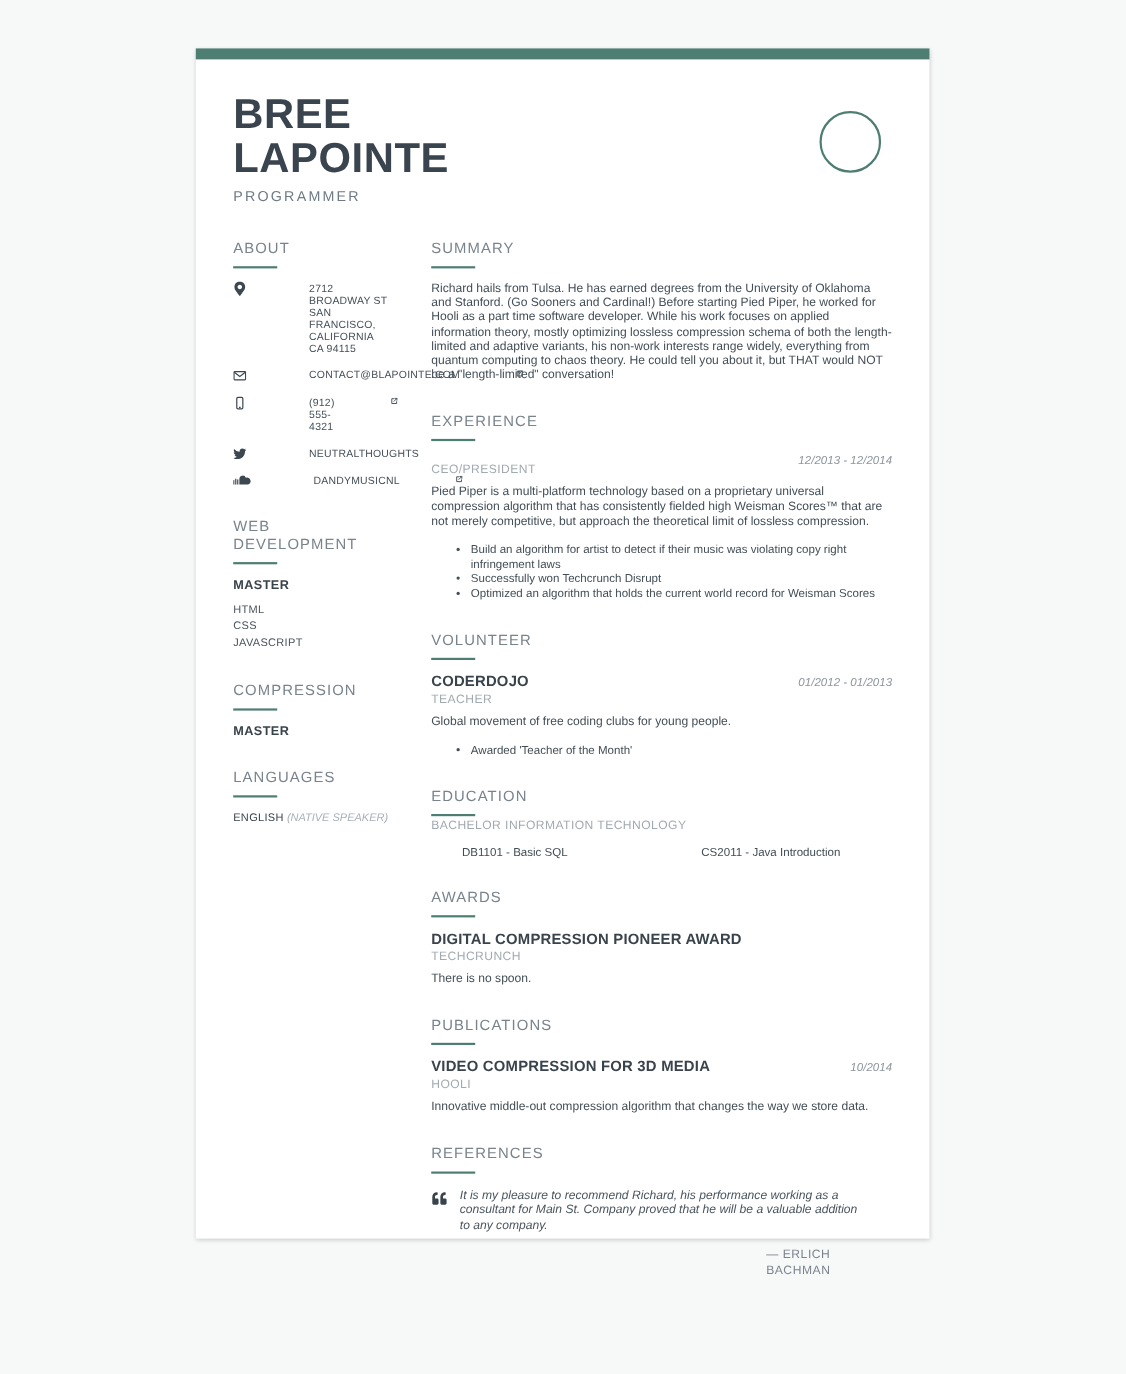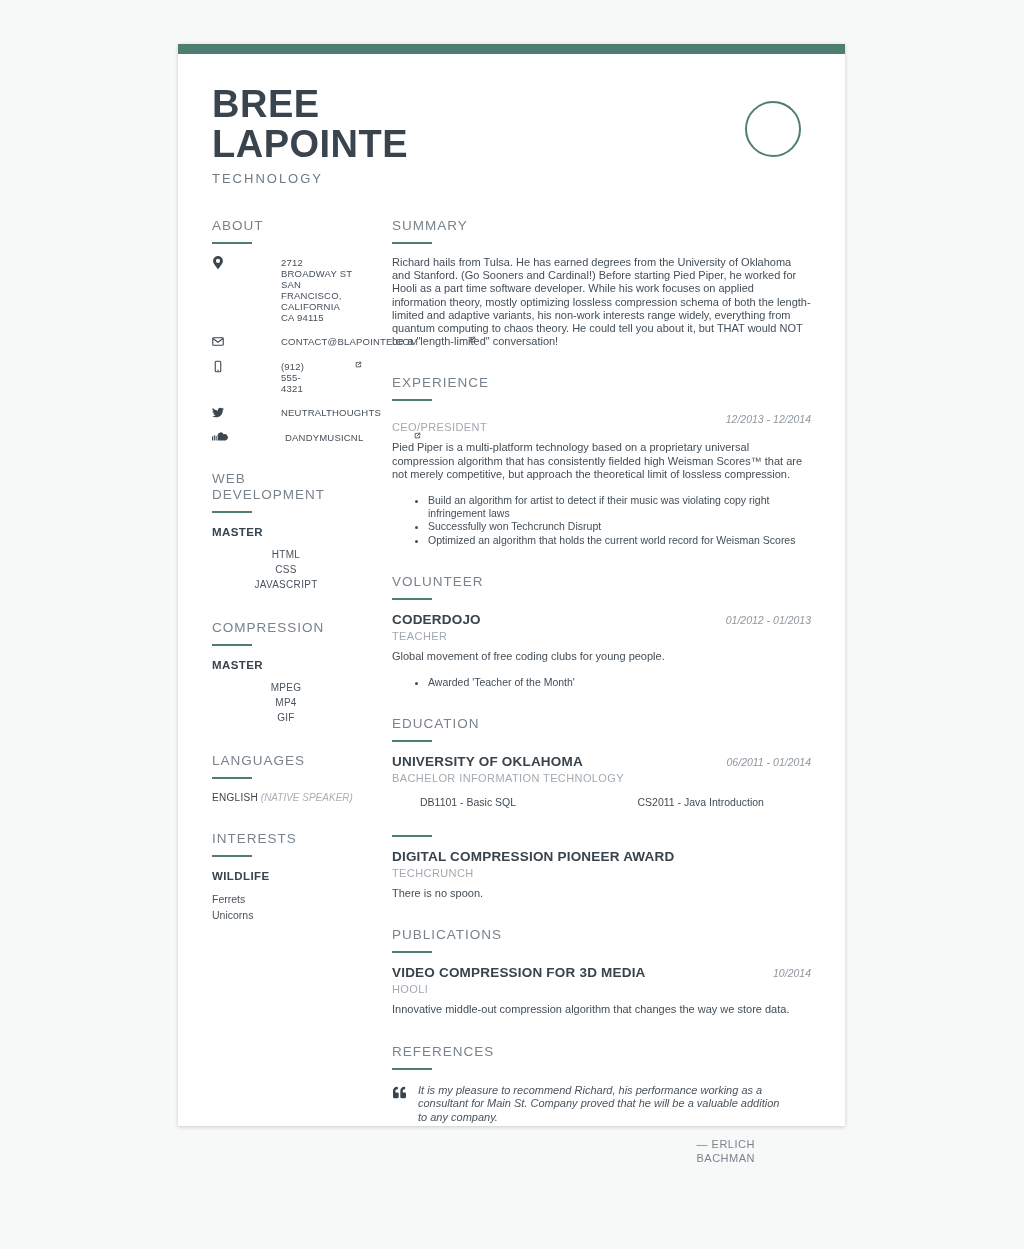--- a/index.html
+++ b/index.html
@@ -56,21 +56,21 @@
   .contact-row { display:flex; margin-bottom:13px; align-items:flex-start;gap:48px; }
   .contact-row .cicon { width:12px; flex:0 0 12px; margin-right:9px; color:#3d4750; margin-top:-1px; }
   .cicon svg { width:12px; height:13px; display:block; }
   .contact-text { font-size:9.5px; line-height:11px; color:#454f58; letter-spacing:.2px; }
   .ext { display:inline-block; margin-left:3px; color:#454f58; }
   .ext svg { width:7px; height:7px; display:block; }
   .contact-row.link .contact-text { cursor:pointer; }
 
   .skill-level { margin-top:13px; font-size:11.5px; font-weight:700; color:#39434c; letter-spacing:.4px; }
   .skill-items { margin-top:9px; }
-  .skill-items div { font-size:10px; line-height:15px; color:#49535c; letter-spacing:.3px;text-align:center; }
+  .skill-items div { font-size:10px; line-height:15px; color:#49535c; letter-spacing:.3px; }
 
   .lang-line { margin-top:13px; font-size:10px; color:#39434c; }
   .lang-name { font-weight:400; letter-spacing:.3px; }
   .lang-note { font-style:italic; color:#a8b0b7;text-align:right; }
 
   .interest-items { margin-top:9px; }
   .interest-items div { font-size:10.5px; line-height:16px; color:#49535c; }
 
   
   .para { margin-top:12px; font-size:11px; line-height:13.2px; color:#434e57; }
@@ -101,21 +101,21 @@
 </head>
 <body>
 
 <div class="page">
   <div class="sheet">
     <div class="topbar"></div>
     <div class="content">
 
       <header>
         <h1><span>BREE</span><br><span>LAPOINTE</span></h1>
-        <div class="role">TECHNOLOGY</div>
+        <div class="role">PROGRAMMER</div>
         <div class="avatar"></div>
       </header>
 
       <div class="columns">
 
         <aside>
 
           <section>
             <div class="section-title">ABOUT</div>
             <div class="rule"></div>
@@ -201,45 +201,31 @@
               <div>HTML</div>
               <div>CSS</div>
               <div>JAVASCRIPT</div>
             </div>
           </section>
 
           <section>
             <div class="section-title">COMPRESSION</div>
             <div class="rule"></div>
             <div class="skill-level">MASTER</div>
-            <div class="skill-items">
-              <div>MPEG</div>
-              <div>MP4</div>
-              <div>GIF</div>
-            </div>
           </section>
 
           <section>
             <div class="section-title">LANGUAGES</div>
             <div class="rule"></div>
             <div class="lang-line">
               <span class="lang-name">ENGLISH</span>
               <span class="lang-note">(NATIVE SPEAKER)</span>
             </div>
           </section>
 
-          <section>
-            <div class="section-title">INTERESTS</div>
-            <div class="rule"></div>
-            <div class="skill-level">WILDLIFE</div>
-            <div class="interest-items">
-              <div>Ferrets</div>
-              <div>Unicorns</div>
-            </div>
-          </section>
 
         </aside>
 
         <main>
 
           <section>
             <div class="section-title">SUMMARY</div>
             <div class="rule"></div>
             <p class="para">Richard hails from Tulsa. He has earned degrees from the University of Oklahoma and Stanford. (Go Sooners and Cardinal!) Before starting Pied Piper, he worked for Hooli as a part time software developer. While his work focuses on applied information theory, mostly optimizing lossless compression schema of both the length-limited and adaptive variants, his non-work interests range widely, everything from quantum computing to chaos theory. He could tell you about it, but THAT would NOT be a "length-limited" conversation!</p>
           </section>
@@ -270,32 +256,29 @@
             <div class="entry-sub">TEACHER</div>
             <p class="entry-desc">Global movement of free coding clubs for young people.</p>
             <ul class="bullets">
               <li>Awarded 'Teacher of the Month'</li>
             </ul>
           </section>
 
           <section>
             <div class="section-title">EDUCATION</div>
             <div class="rule"></div>
-            <div class="entry-head">
-              <span class="entry-name">UNIVERSITY OF OKLAHOMA</span>
-              <span class="entry-dates">06/2011 - 01/2014</span>
-            </div>
             <div class="entry-sub">BACHELOR INFORMATION TECHNOLOGY</div>
             <div class="courses">
               <div class="course">DB1101 - Basic SQL</div>
               <div class="course">CS2011 - Java Introduction</div>
             </div>
           </section>
 
           <section>
+            <div class="section-title">AWARDS</div>
             <div class="rule"></div>
             <div class="entry-head">
               <span class="entry-name">DIGITAL COMPRESSION PIONEER AWARD</span>
             </div>
             <div class="entry-sub">TECHCRUNCH</div>
             <p class="entry-desc">There is no spoon.</p>
           </section>
 
           <section>
             <div class="section-title">PUBLICATIONS</div>

